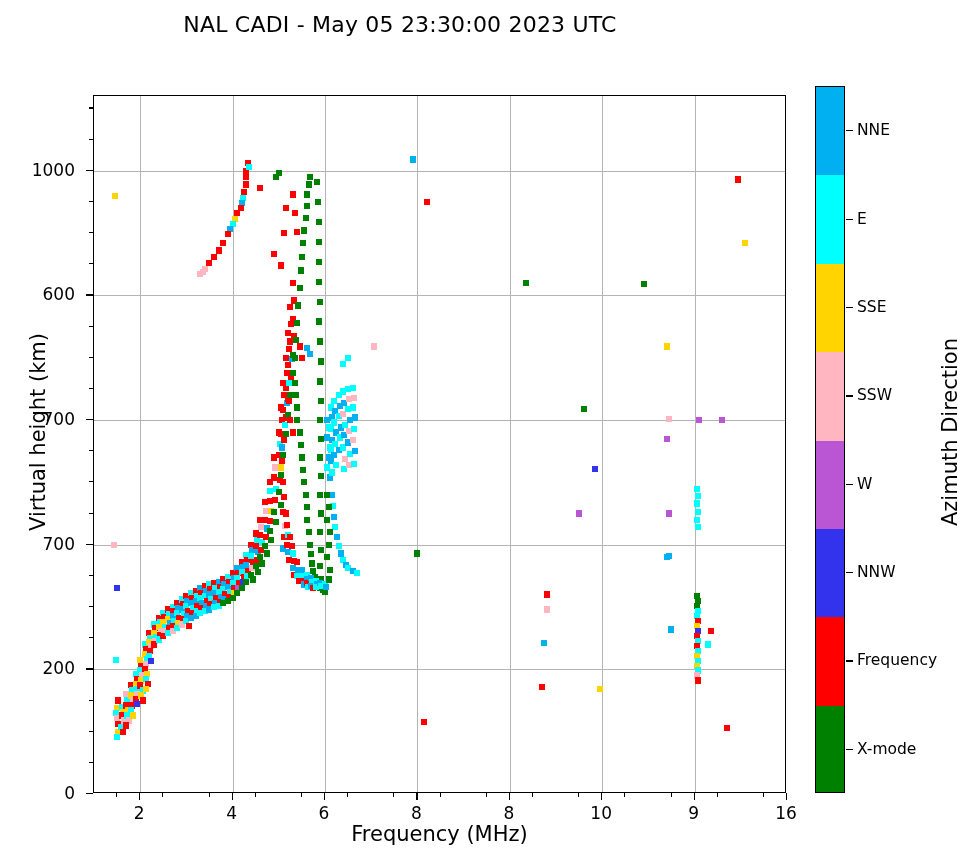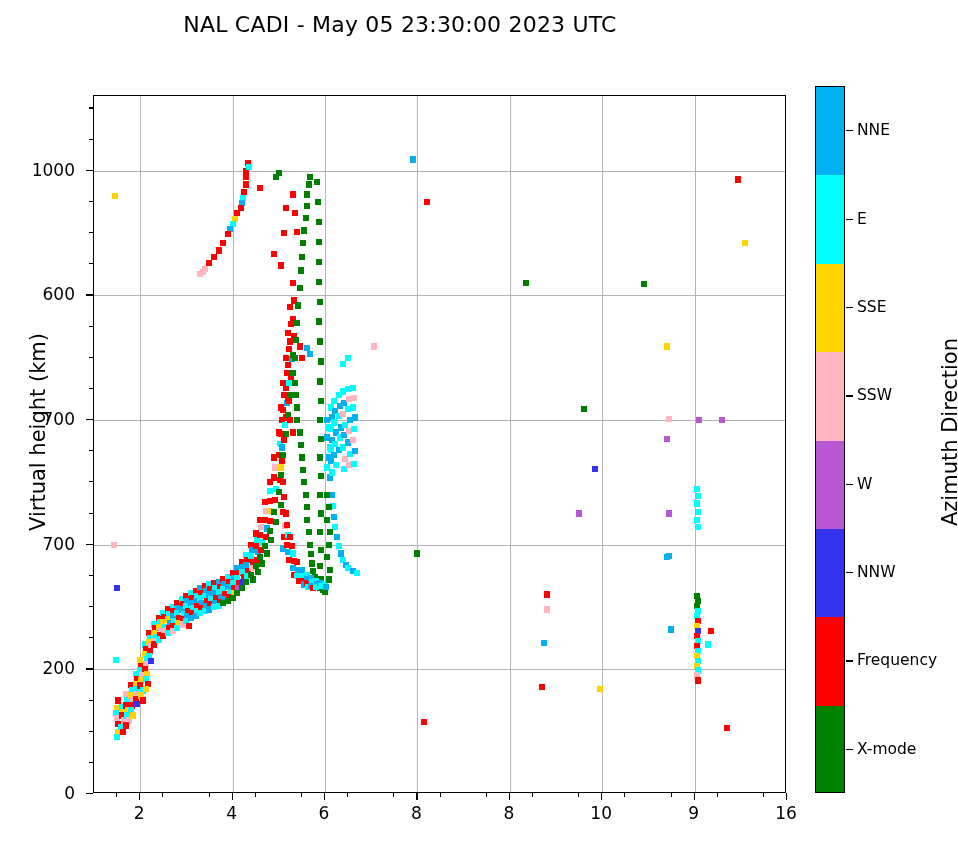--- a/index.html
+++ b/index.html
@@ -664,20 +664,21 @@
       <div class="tick ymin" style="left: 89px; top: 450.232px;"></div>
       <div class="tick ymin" style="left: 89px; top: 387.911px;"></div>
       <div class="tick ymin" style="left: 89px; top: 356.75px;"></div>
       <div class="tick ymin" style="left: 89px; top: 325.589px;"></div>
       <div class="tick ymin" style="left: 89px; top: 263.268px;"></div>
       <div class="tick ymin" style="left: 89px; top: 232.107px;"></div>
       <div class="tick ymin" style="left: 89px; top: 200.946px;"></div>
       <div class="tick ymin" style="left: 89px; top: 138.625px;"></div>
       <div class="tick ymin" style="left: 89px; top: 107.464px;"></div>
     </div>
+<div id="xlabel">Frequency (MHz)</div>
 <div id="ylabel">Virtual height (km)</div>
 
 <div id="cbar-frame">
       <div class="cband" style="top: 0px; height: 88.375px; background: rgb(0, 176, 240);"></div>
       <div class="cband" style="top: 88.375px; height: 88.375px; background: rgb(0, 255, 255);"></div>
       <div class="cband" style="top: 176.75px; height: 88.375px; background: rgb(255, 212, 0);"></div>
       <div class="cband" style="top: 265.125px; height: 88.375px; background: rgb(255, 182, 193);"></div>
       <div class="cband" style="top: 353.5px; height: 88.375px; background: rgb(186, 85, 211);"></div>
       <div class="cband" style="top: 441.875px; height: 88.375px; background: rgb(51, 51, 238);"></div>
       <div class="cband" style="top: 530.25px; height: 88.375px; background: rgb(255, 0, 0);"></div>

